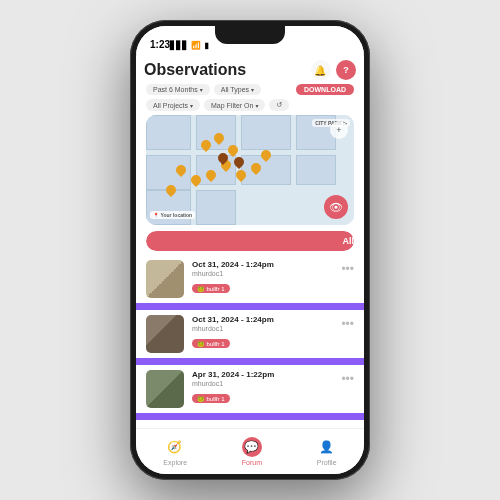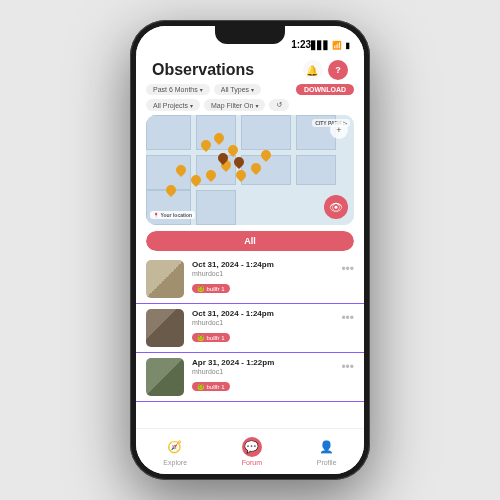--- a/index.html
+++ b/index.html
@@ -41,32 +41,32 @@
       height: 18px;
       background: #1a1a1a;
       border-radius: 0 0 12px 12px;
       z-index: 10;
     }
     
     .status-bar {
       height: 28px;
       background: #fff;
       display: flex;
-      justify-content: flex-end;
+      justify-content: flex-start;
       align-items: flex-end;
       padding: 0 14px 4px;
       font-size: 9px;
       font-weight: 600;
       flex-shrink: 0;
     }
     .status-time { font-size: 10px; font-weight: 700; }
     .status-icons { display: flex; align-items: center; gap: 3px; font-size: 8px; }
     
     .app-header {
-      padding: 6px 16px 4px;
+      padding: 6px 8px 4px;
       display: flex;
       justify-content: space-between;
       align-items: center;
       flex-shrink: 0;
     }
     .app-title { font-size: 16px; font-weight: 700; color: #222; }
     .header-icons { display: flex; gap: 5px; align-items: center; }
     .bell-icon, .help-icon {
       width: 20px; height: 20px; border-radius: 50%;
       display: flex; align-items: center; justify-content: center;
@@ -194,32 +194,33 @@
       font-size: 9px;
       font-weight: 600;
       cursor: pointer;
       background: transparent;
       color: #888;
     }
     .tab-btn.active {
       background: #e05c6a;
       color: #fff;
       border-radius: 18px;
+      text-align: right;
     }
     
     .obs-list {
       flex: 1;
       overflow-y: auto;
       padding: 4px 0;
     }
     .obs-item {
       display: flex;
       align-items: flex-start;
       padding: 5px 10px;
-      border-bottom: 1px solid #8b5cf6;
+      border-bottom: 7px solid #8b5cf6;
       gap: 8px;
     }
     .obs-thumb {
       width: 38px;
       height: 38px;
       border-radius: 5px;
       flex-shrink: 0;
       object-fit: cover;
       overflow: hidden;
     }

